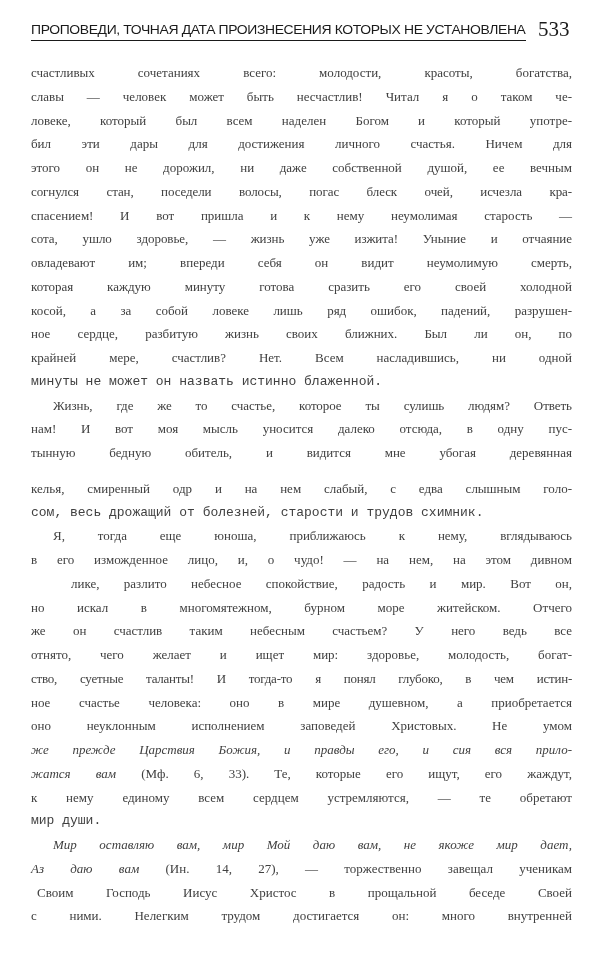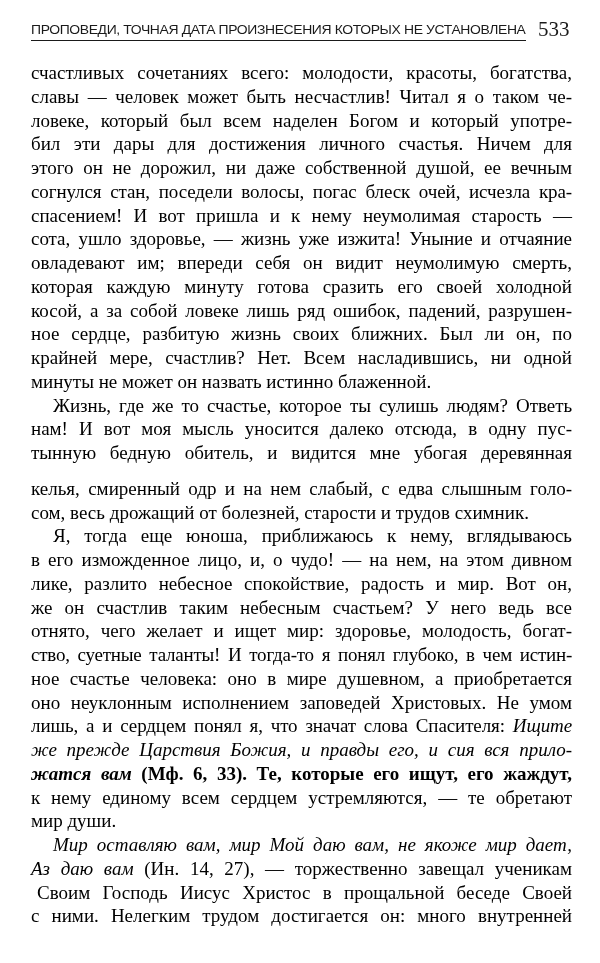--- a/index.html
+++ b/index.html
@@ -43,33 +43,34 @@
     font-size: 21px;
     line-height: 26px;
     color: #1a1a1a;
   }
   .body-text {
     position: absolute;
     left: 31px;
     top: 61px;
     width: 541px;
     font-family: "Liberation Serif", serif;
-    font-size: 19px;
+    font-size: 13px;
     line-height: 23.75px;
-    color: #000000;
+    color: #404040;
   }
   .line {
     display: block;
     height: 23.75px;
     white-space: nowrap;
     text-align: justify;
     text-align-last: justify;
   }
   .line.last {
     text-align-last: left;
+    font-family: Liberation Mono, monospace;
   }
   .line.indent {
     padding-left: 22px;
   }
   .it {
     font-style: italic;
   }
 </style>
 </head>
 <body>
@@ -97,29 +98,29 @@
     <span class="line last" style="display: block;">минуты не может он назвать истинно блаженной.</span>
 
     <span class="line indent" style="display: block; letter-spacing: -0.053px;">Жизнь, где же то счастье, которое ты сулишь людям? Ответь</span>
     <span class="line" style="display: block;">нам! И вот моя мысль уносится далеко отсюда, в одну пус-</span>
     <span class="line" style="display: block;">тынную бедную обитель, и видится мне убогая деревянная</span>
     <span class="line" style="display: block; margin-top: 12px;">келья, смиренный одр и на нем слабый, с едва слышным голо-</span>
     <span class="line last" style="display: block;">сом, весь дрожащий от болезней, старости и трудов схимник.</span>
 
     <span class="line indent" style="display: block;">Я, тогда еще юноша, приближаюсь к нему, вглядываюсь</span>
     <span class="line" style="display: block;">в его изможденное лицо, и, о чудо! — на нем, на этом дивном</span>
-    <span class="line" style="display: block;">лике, разлито небесное спокойствие, радость и мир. Вот он,</span>
+    <span class="line" style="display: block; margin-left: 40px;">лике, разлито небесное спокойствие, радость и мир. Вот он,</span>
+    <span class="line" style="display: block;">но искал в многомятежном, бурном море житейском. Отчего</span>
     <span class="line" style="display: block;">же он счастлив таким небесным счастьем? У него ведь все</span>
     <span class="line" style="display: block;">отнято, чего желает и ищет мир: здоровье, молодость, богат-</span>
     <span class="line" style="display: block; letter-spacing: -0.222px;">ство, суетные таланты! И тогда-то я понял глубоко, в чем истин-</span>
     <span class="line" style="display: block;">ное счастье человека: оно в мире душевном, а приобретается</span>
     <span class="line" style="display: block;">оно неуклонным исполнением заповедей Христовых. Не умом</span>
-    <span class="line" style="display: block; letter-spacing: -0.1px;"><span>лишь, а и сердцем понял я, что значат слова Спасителя: </span><span class="it">Ищите</span></span>
     <span class="line it" style="display: block;">же прежде Царствия Божия, и правды его, и сия вся прило-</span>
-    <span class="line" style="display: block; font-weight: bold;"><span class="it">жатся вам</span><span> (Мф. 6, 33). Те, которые его ищут, его жаждут,</span></span>
+    <span class="line" style="display: block;"><span class="it">жатся вам</span><span> (Мф. 6, 33). Те, которые его ищут, его жаждут,</span></span>
     <span class="line" style="display: block;">к нему единому всем сердцем устремляются, — те обретают</span>
     <span class="line last" style="display: block;">мир души.</span>
 
     <span class="line indent it" style="display: block;">Мир оставляю вам, мир Мой даю вам, не якоже мир дает,</span>
     <span class="line" style="display: block;"><span class="it">Аз даю вам</span><span> (Ин. 14, 27), — торжественно завещал ученикам</span></span>
     <span class="line" style="display: block; margin-left: 6px;">Своим Господь Иисус Христос в прощальной беседе Своей</span>
     <span class="line" style="display: block;">с ними. Нелегким трудом достигается он: много внутренней</span>
   </div>
 </div>
 

